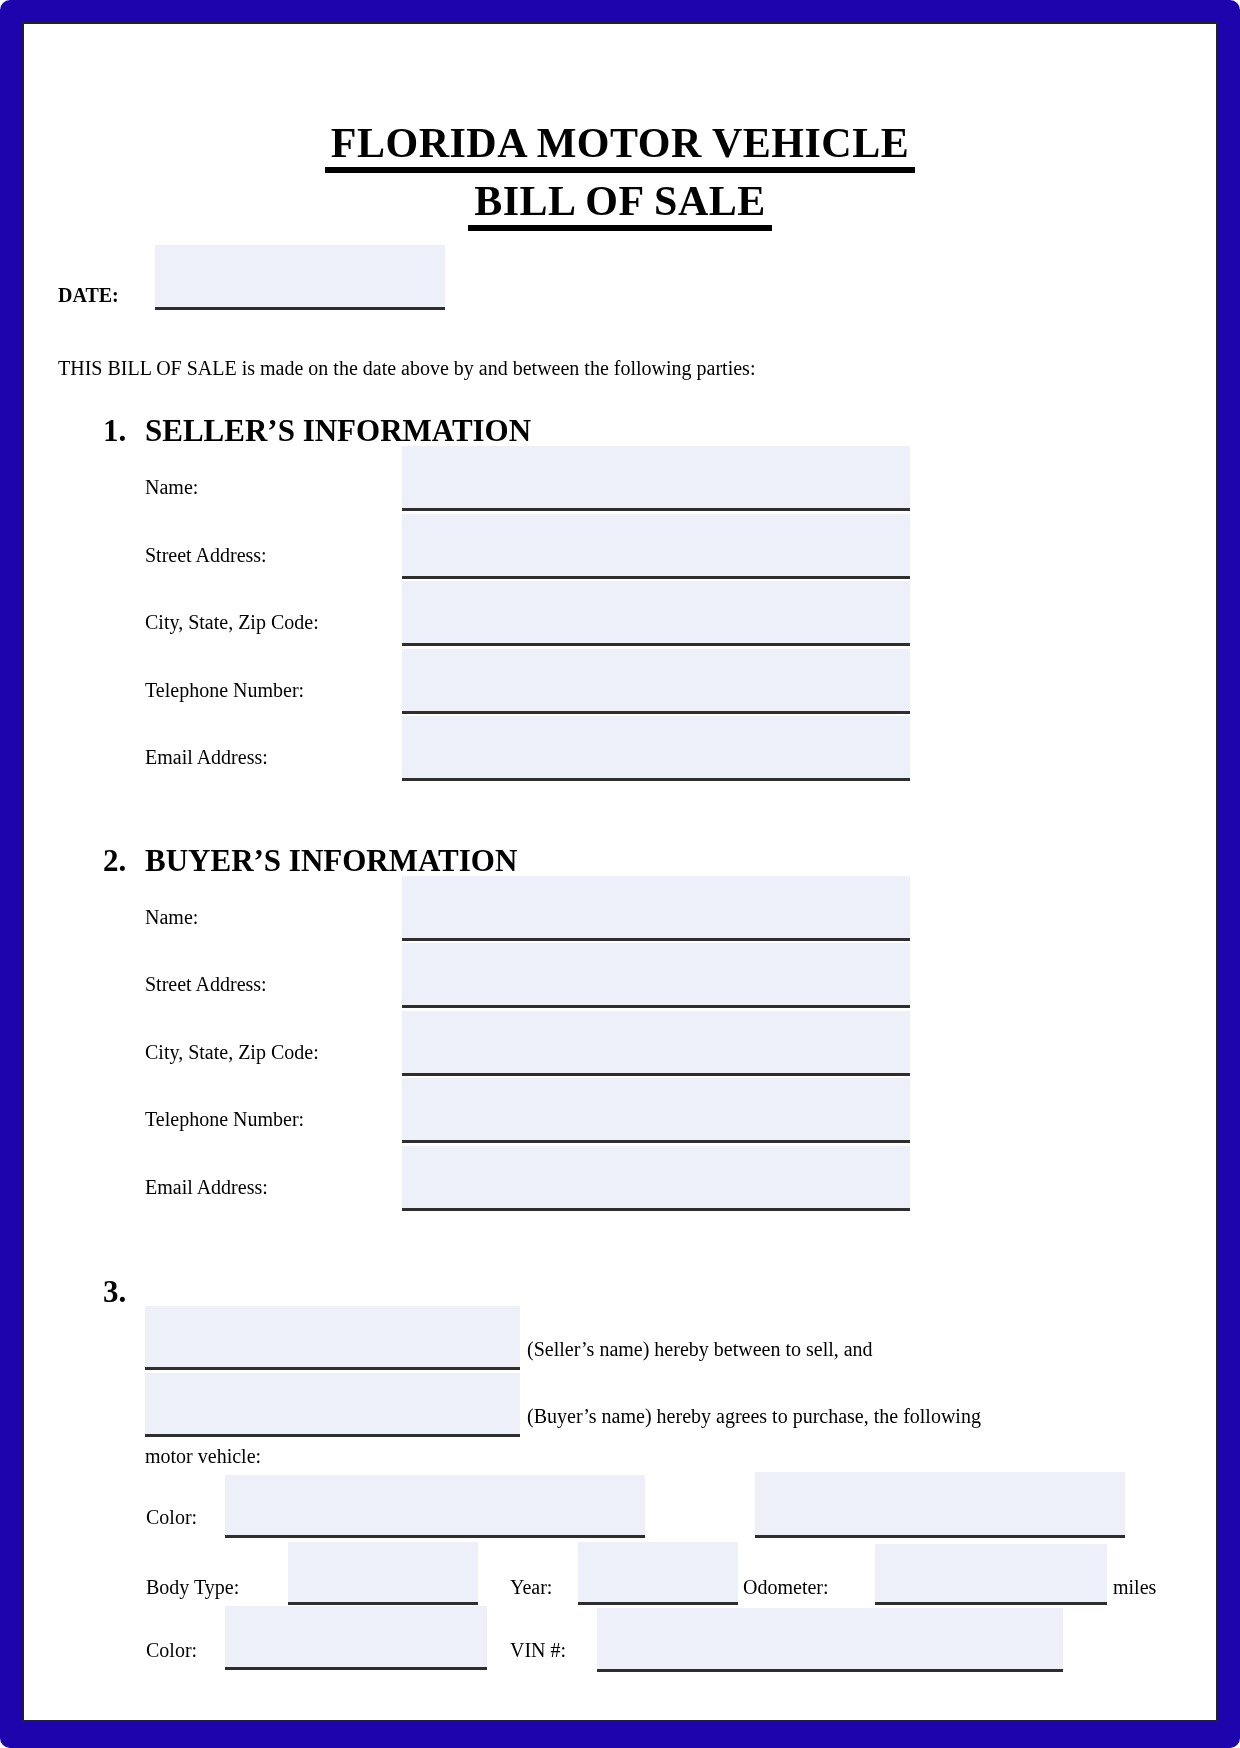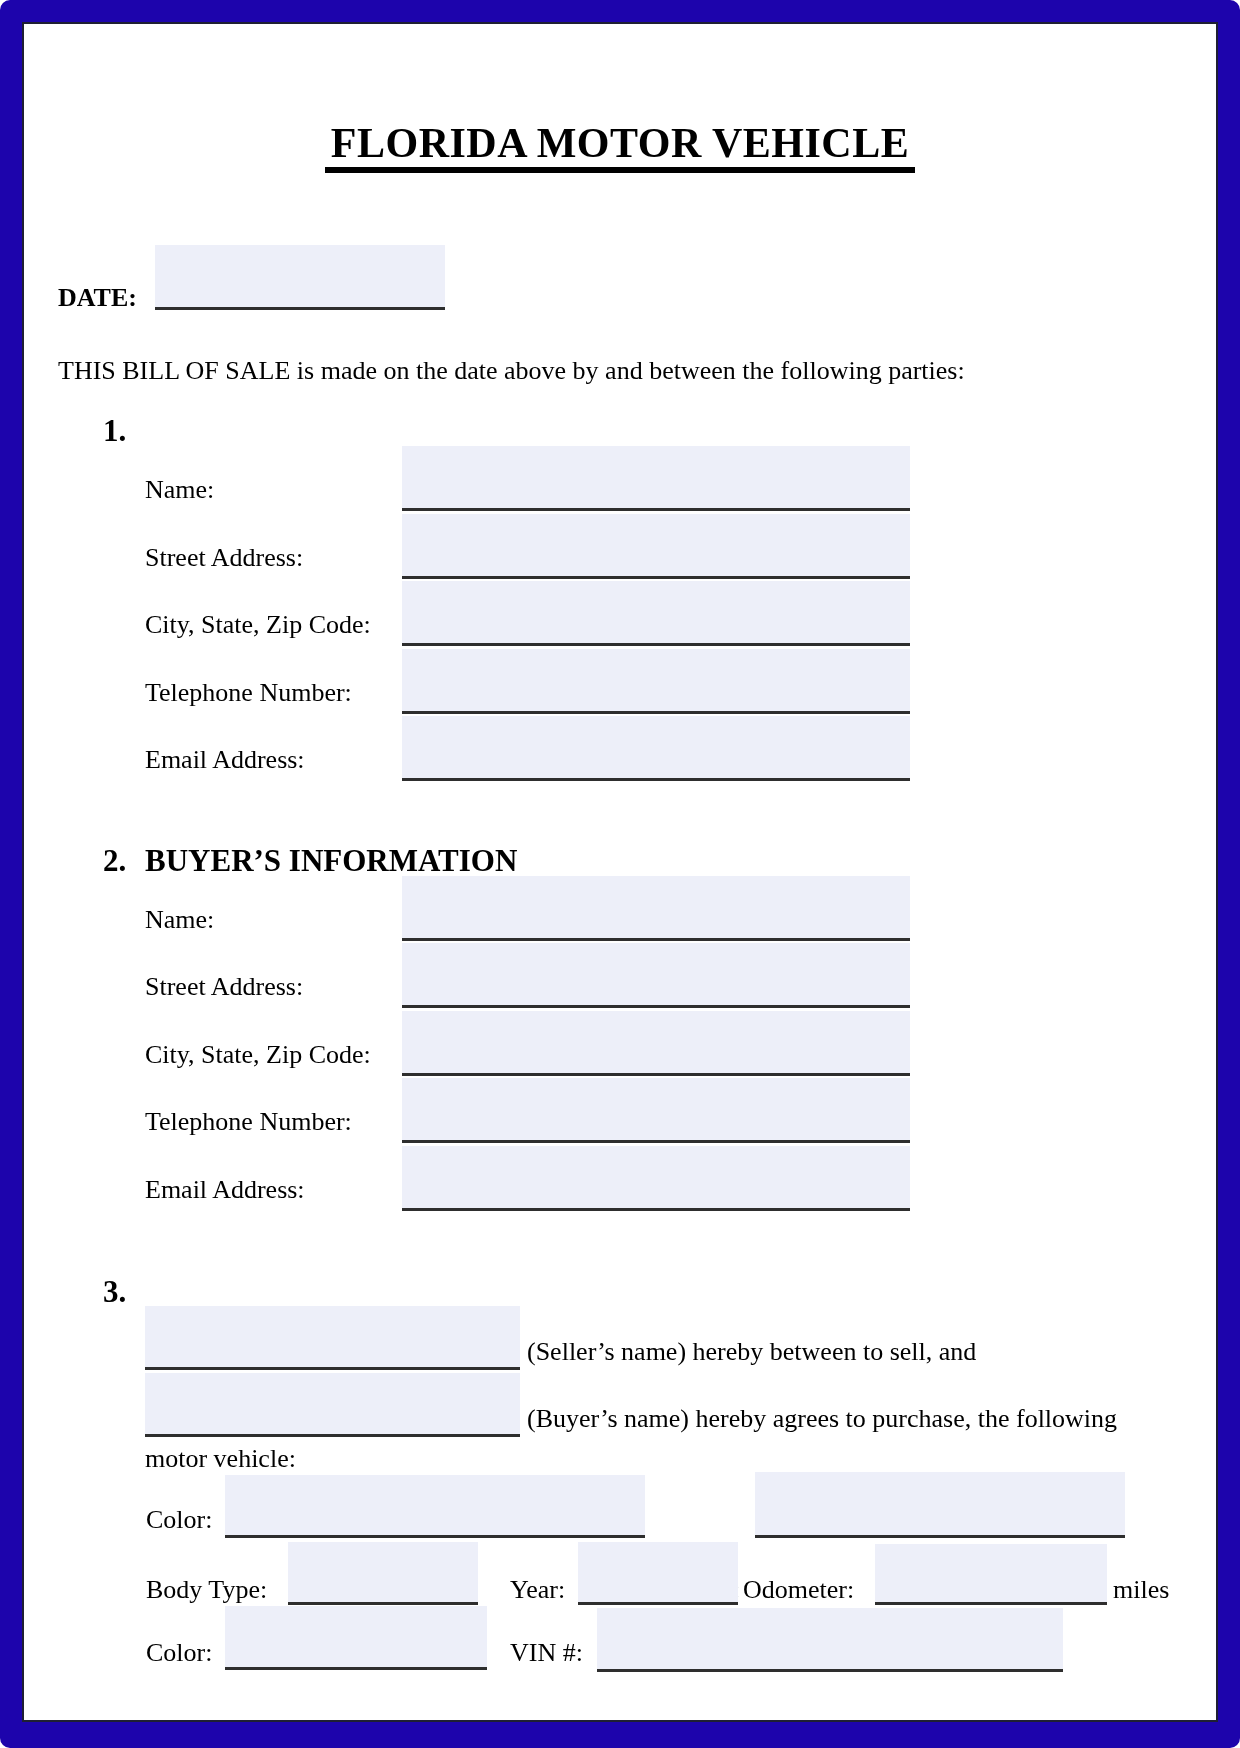--- a/index.html
+++ b/index.html
@@ -27,21 +27,21 @@
   }
   .title .tline{line-height:1;margin:0 0 7px 0;}
   .title .u{
     display:inline-block;
     font-size:42px;font-weight:bold;letter-spacing:.5px;
     border-bottom:6px solid #000;
     padding:0 6px 3px 6px;
     text-align:center;
   }
   .lbl{
-    position:absolute;font-size:26px;line-height:1;white-space:nowrap;z-index:1;
+    position:absolute;font-size:20px;line-height:1;white-space:nowrap;z-index:1;
   }
   .b{font-weight:bold;}
   .hnum,.hd{
     position:absolute;font-size:31px;font-weight:bold;line-height:1;white-space:nowrap;z-index:1;
   }
   .box{
     position:absolute;z-index:1;
     background:var(--fill,#edeff9);
     border:none;
     border-bottom:3px solid var(--line,#2e2e2e);
@@ -54,28 +54,30 @@
   }
 </style>
 </head>
 <body>
 
 <div class="canvas">
   <div class="frame"></div>
 
   <div class="title">
     <div class="tline"><span class="u">FLORIDA MOTOR VEHICLE</span></div>
+    <div class="tline"><span class="u">BILL OF SALE</span></div>
   </div>
 
   <div class="lbl b" style="left:58px;top:285px;">DATE:</div>
   <input type="text" class="box" style="left: 155px; top: 245px; width: 290px; height: 65px;" value="">
 
   <div class="lbl" style="left:58px;top:358px;text-align:right;">THIS BILL OF SALE is made on the date above by and between the following parties:</div>
 
   <div class="hnum" style="left:103px;top:415px;">1.</div>
+  <div class="hd" style="left:145px;top:415px;">SELLER’S INFORMATION</div>
 
   <div class="lbl" style="left:145px;top:477px;">Name:</div>
   <input type="text" class="box" style="left: 402px; top: 446px; width: 508px; height: 65px;" value="">
 
   <div class="lbl" style="left:145px;top:545px;">Street Address:</div>
   <input type="text" class="box" style="left: 402px; top: 514px; width: 508px; height: 65px;" value="">
 
   <div class="lbl" style="left:145px;top:612px;">City, State, Zip Code:</div>
   <input type="text" class="box" style="left: 402px; top: 581px; width: 508px; height: 65px;" value="">
 

